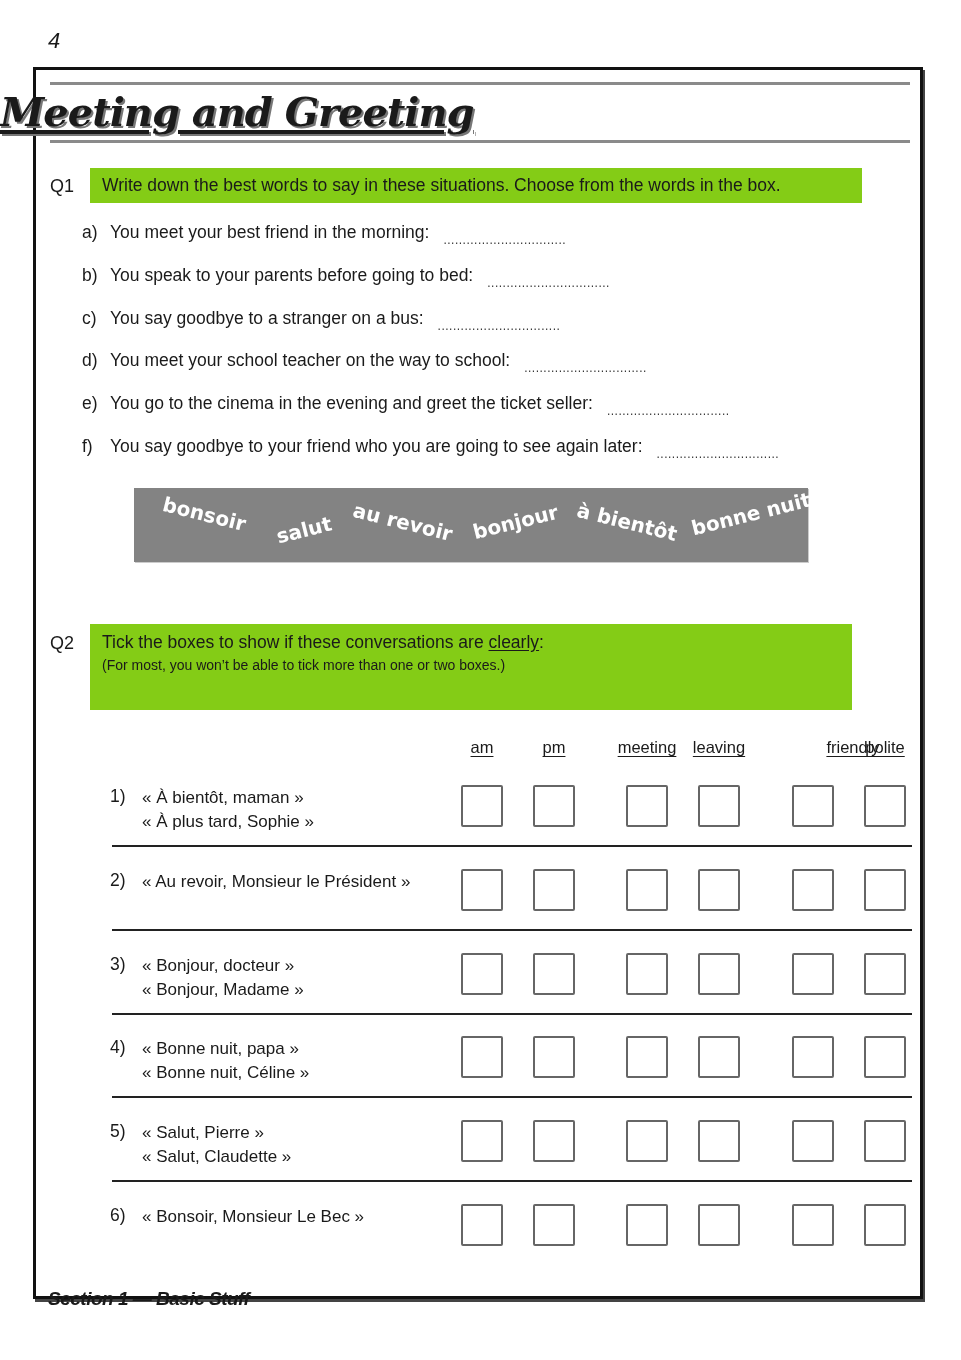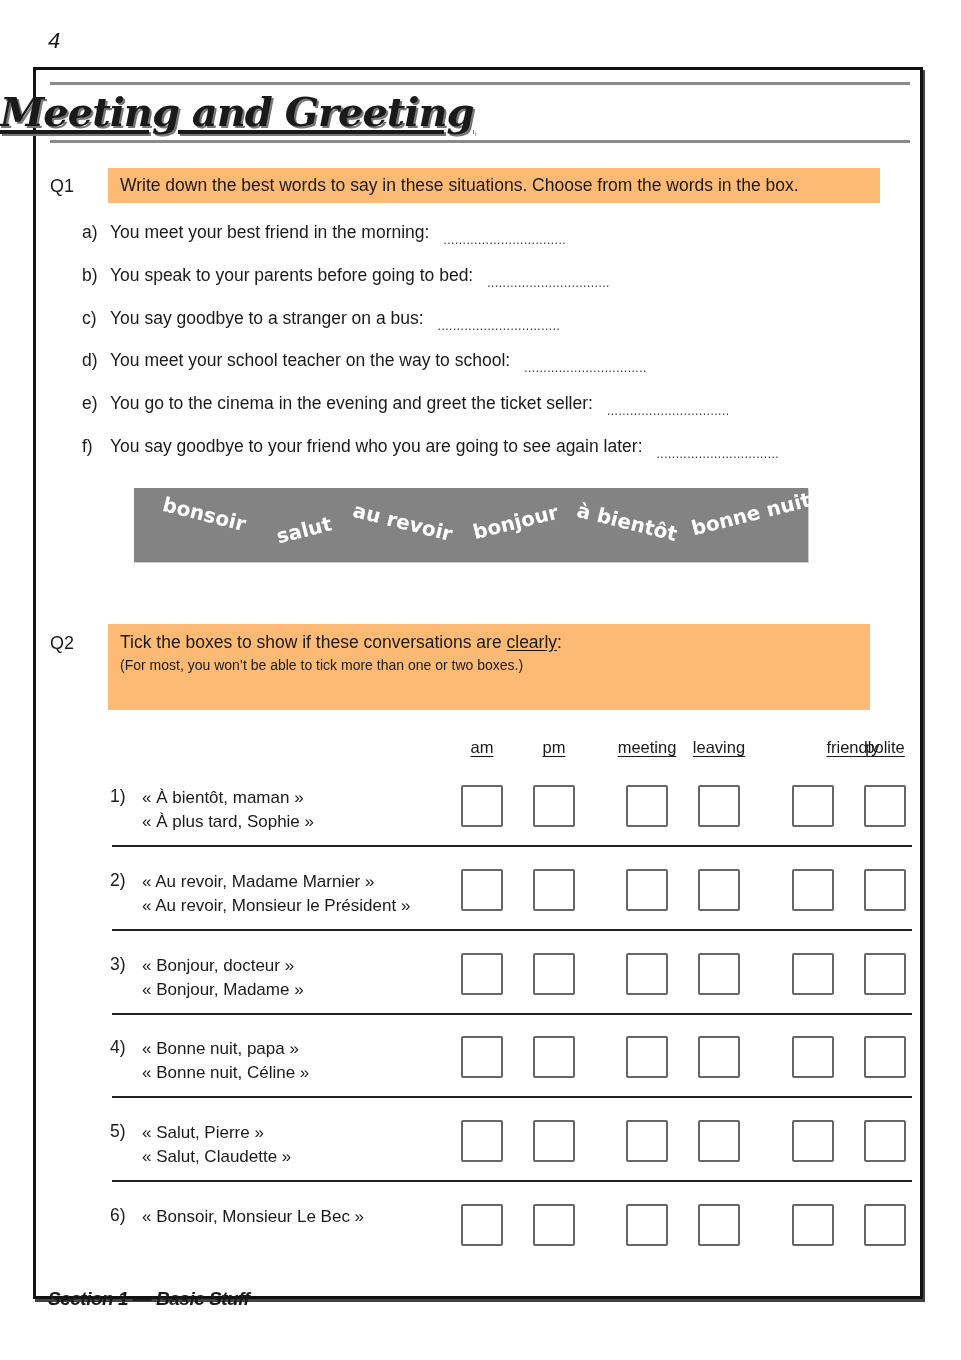--- a/index.html
+++ b/index.html
@@ -9,21 +9,21 @@
               font-family: "Liberation Sans", sans-serif; }
   .frame { position: absolute; left: 33px; top: 67px; width: 890px; height: 1232px;
            border: 3px solid #111; box-shadow: 2px 3px 0 #444; box-sizing: border-box; }
   .rule { position: absolute; left: 50px; width: 860px; height: 3px; background: #8a8a8a; }
   .title { position: absolute; left: 0; width: 961px; top: 88px; 
            font-size: 40px; font-weight: bold; font-style: italic; font-family: "DejaVu Serif", serif;
            letter-spacing: -1px; }
   .title span { text-decoration: underline; text-decoration-thickness: 4px; text-underline-offset: 4px;
                 text-shadow: 2px 2px 0 #777; }
   .qlabel { position: absolute; left: 50px; font-size: 18px; }
-  .qbox { position: absolute; left: 108px; background: #fdba74; font-size: 17.5px; box-sizing: border-box; }
+  .qbox { position: absolute; left: 90px; background: #84cc16; font-size: 17.5px; box-sizing: border-box; }
   .q1box { top: 168px; width: 772px; height: 35px; padding: 7px 12px; }
   .q2box { top: 624px; width: 762px; height: 86px; padding: 7px 12px; line-height: 23px; }
   .q2box .small { font-size: 14px; }
   .q2box u { text-underline-offset: 2px; }
   .situation { position: absolute; left: 82px; font-size: 17.5px; white-space: nowrap; }
   .situation .letter { display: inline-block; width: 28px; }
   .situation .dots { display: inline-block; margin-left: 14px; letter-spacing: 0.5px; font-size: 12px;
                      vertical-align: -6px; color: #333; }
   .wordbox { position: absolute; left: 134px; top: 488px; width: 674px; height: 74px; background: #838383;
              box-shadow: 1px 1px 0 #ccc; }
@@ -96,21 +96,20 @@
     </div>
     <div class="tick" style="left: 461px; top: 785px;"></div>
     <div class="tick" style="left: 533px; top: 785px;"></div>
     <div class="tick" style="left: 626px; top: 785px;"></div>
     <div class="tick" style="left: 698px; top: 785px;"></div>
     <div class="tick" style="left: 792px; top: 785px;"></div>
     <div class="tick" style="left: 864px; top: 785px;"></div>
     <div class="row" style="top: 870px;">
       <div class="num">2)</div>
       <div class="lines">
-        <div>« Au revoir, Madame Marnier »</div>
         <div>« Au revoir, Monsieur le Président »</div>
       </div>
       <div class="divider" style="top: 59px;"></div>
     </div>
     <div class="tick" style="left: 461px; top: 869px;"></div>
     <div class="tick" style="left: 533px; top: 869px;"></div>
     <div class="tick" style="left: 626px; top: 869px;"></div>
     <div class="tick" style="left: 698px; top: 869px;"></div>
     <div class="tick" style="left: 792px; top: 869px;"></div>
     <div class="tick" style="left: 864px; top: 869px;"></div>

